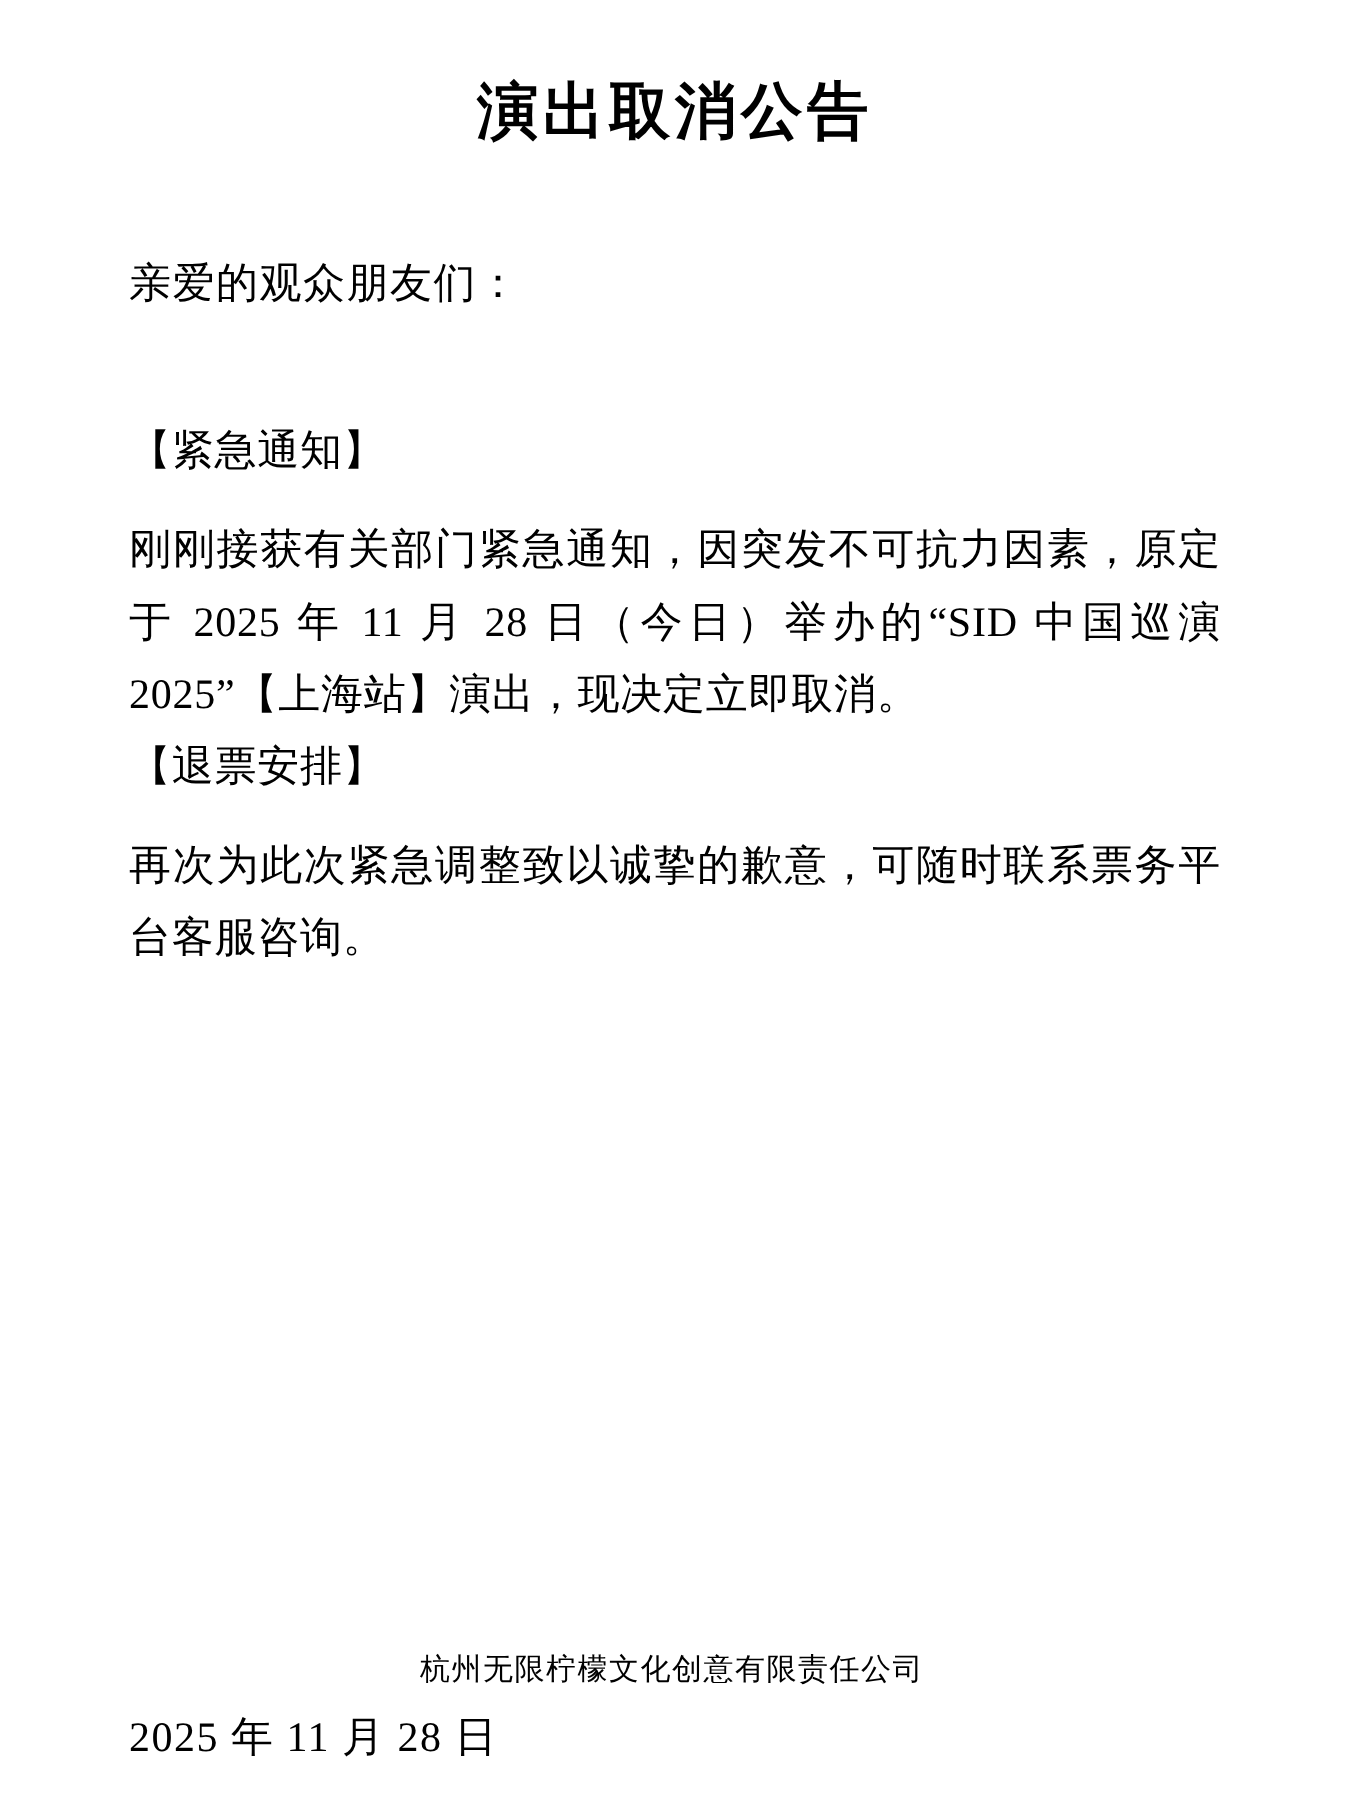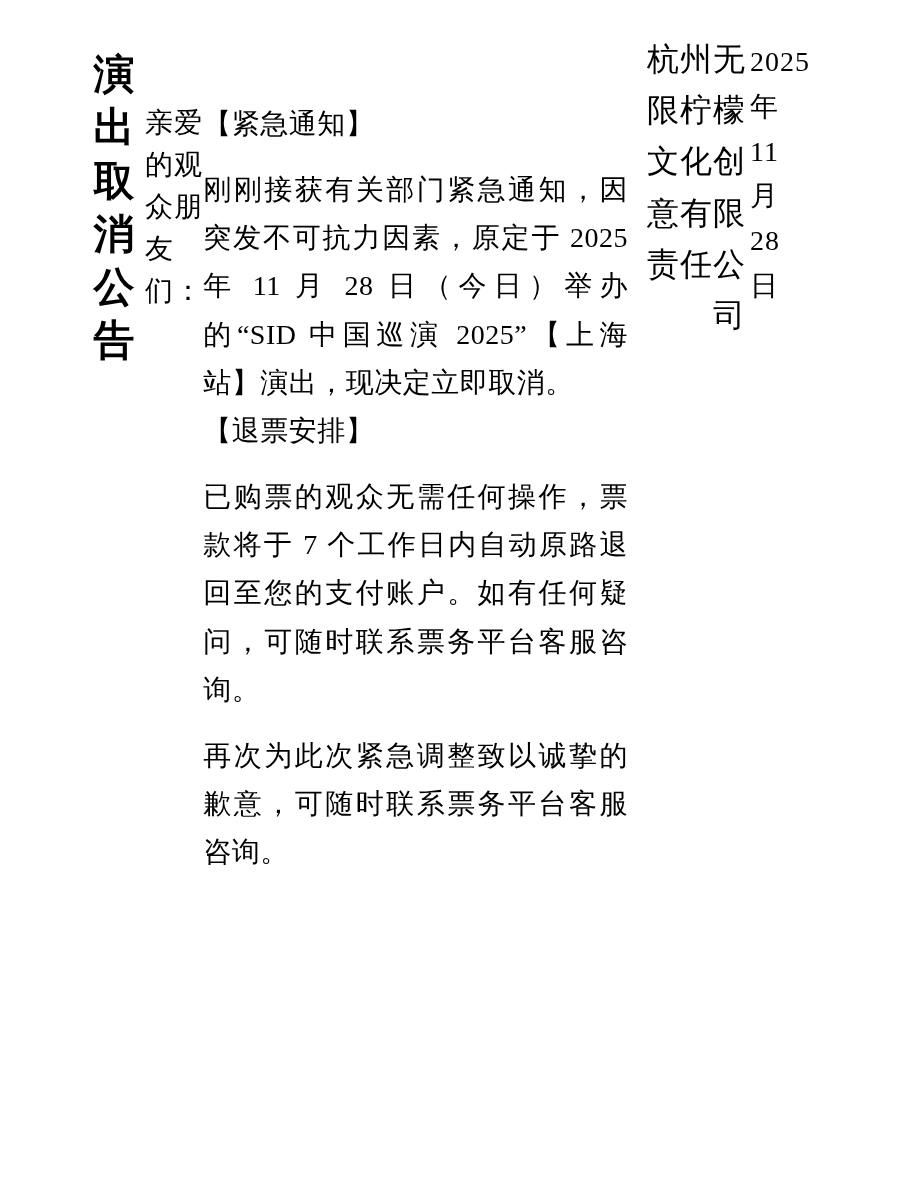--- a/index.html
+++ b/index.html
@@ -14,21 +14,21 @@
     color: #000000;
     position: relative;
     overflow: hidden;
   }
   .page {
     box-sizing: border-box;
     width: 900px;
     height: 1202px;
     padding: 34px 86px 20px 86px;
     display: flex;
-    flex-direction: row;
+    flex-direction: column;
   }
   .doc-title {
     text-align: center;
     font-size: 41px;
     font-weight: bold;
     letter-spacing: 3px;
     margin-top: 14px;
     margin-bottom: 0;
     line-height: 1.3;
   }
@@ -54,25 +54,26 @@
   .para + .para {
     margin-top: 18px;
   }
   .section-gap {
     height: 0px;
   }
   .spacer-flex {
     flex: 1 1 auto;
   }
   .signature {
-    text-align: right;
-    font-size: 32px;
+    text-align: center;
+    font-size: 20px;
     line-height: 1.6;
     letter-spacing: 1px;
     padding-right: 4px;
+    font-family: Liberation Mono, monospace;
   }
   .sig-date {
     font-size: 28px;
     line-height: 1.6;
     letter-spacing: 1px;
     padding-right: 4px;
     margin-top: 6px;
   }
 </style>
 </head>
@@ -88,21 +89,20 @@
 
     <div>
       <p class="para heading">【紧急通知】</p>
       <p class="para">刚刚接获有关部门紧急通知，因突发不可抗力因素，原定于 2025 年 11 月 28 日（今日）举办的“SID 中国巡演 2025”【上海站】演出，现决定立即取消。</p>
     </div>
 
     <div class="section-gap"></div>
 
     <div>
       <p class="para heading">【退票安排】</p>
-      <p class="para">已购票的观众无需任何操作，票款将于 7 个工作日内自动原路退回至您的支付账户。如有任何疑问，可随时联系票务平台客服咨询。</p>
       <p class="para">再次为此次紧急调整致以诚挚的歉意，可随时联系票务平台客服咨询。</p>
     </div>
 
   </div>
 
   <div class="spacer-flex"></div>
 
   <div class="signature">杭州无限柠檬文化创意有限责任公司</div>
   <div class="sig-date">2025 年 11 月 28 日</div>
 

